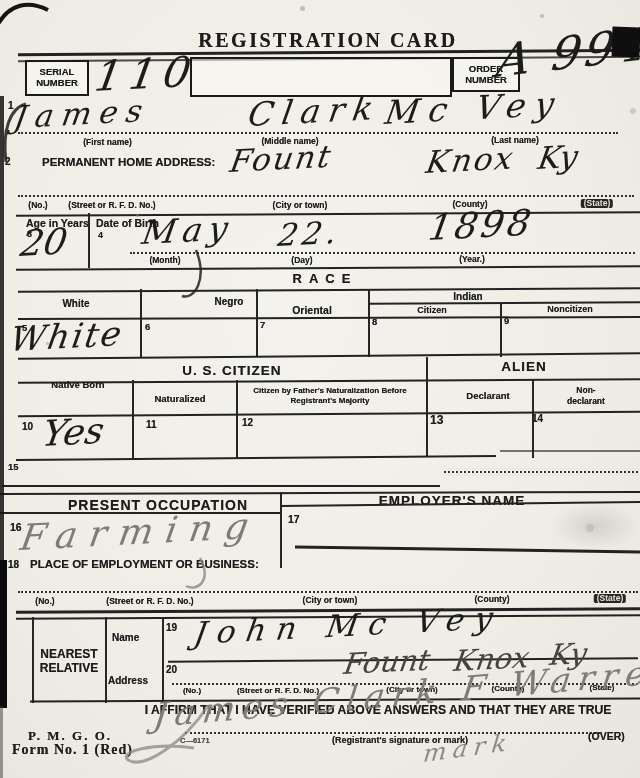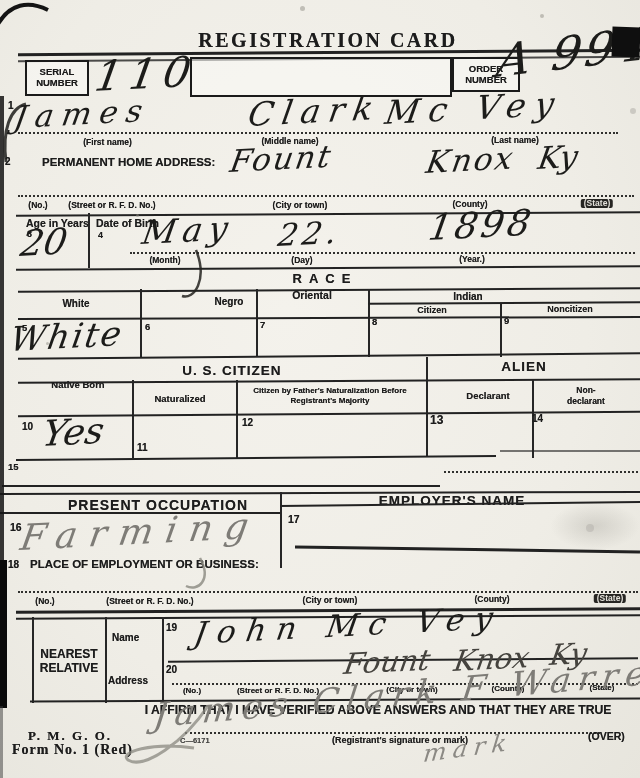--- a/index.html
+++ b/index.html
@@ -85,21 +85,21 @@
   <div class="ln" style="left:16px;top:267px;width:624px;height:2px;transform:rotate(-0.3deg);"></div>
 
   <div class="pr ctr" style="left:325px;top:272px;font-size:13px;letter-spacing:7px;">RACE</div>
   <div class="ln" style="left:18px;top:289px;width:622px;height:1.5px;transform:rotate(-0.3deg);"></div>
   <div class="vln" style="left:140px;top:289px;height:68px;"></div>
   <div class="vln" style="left:256px;top:289px;height:68px;"></div>
   <div class="vln" style="left:368px;top:289px;height:68px;"></div>
   <div class="vln" style="left:500px;top:303px;height:54px;"></div>
   <div class="pr ctr" style="left:76px;top:298px;font-size:10px;">White</div>
   <div class="pr ctr" style="left:196px;top:296px;font-size:10px;margin-left:33px;">Negro</div>
-  <div class="pr ctr" style="left:312px;top:290px;font-size:10.5px;">Oriental</div>
+  <div class="pr ctr" style="left:312px;top:305px;font-size:10.5px;">Oriental</div>
   <div class="pr ctr" style="left:468px;top:291px;font-size:10px;">Indian</div>
   <div class="ln" style="left:368px;top:302px;width:272px;height:1.5px;transform:rotate(-0.3deg);"></div>
   <div class="pr ctr" style="left:432px;top:306px;font-size:9px;">Citizen</div>
   <div class="pr ctr" style="left:570px;top:305px;font-size:9px;">Noncitizen</div>
   <div class="ln" style="left:18px;top:317px;width:622px;height:1.5px;transform:rotate(-0.2deg);"></div>
   <div class="pr" style="left:22px;top:323px;font-size:9.5px;">5</div>
   <div class="pr" style="left:145px;top:322px;font-size:9.5px;">6</div>
   <div class="pr" style="left:260px;top:320px;font-size:9.5px;">7</div>
   <div class="pr" style="left:372px;top:317px;font-size:9.5px;">8</div>
   <div class="pr" style="left:504px;top:316px;font-size:9.5px;">9</div>
@@ -113,21 +113,21 @@
   <div class="pr ctr" style="left:78px;top:380px;font-size:9.5px;">Native Born</div>
   <div class="vln" style="left:132px;top:380px;height:78px;"></div>
   <div class="pr ctr" style="left:180px;top:394px;font-size:9.5px;">Naturalized</div>
   <div class="vln" style="left:236px;top:380px;height:78px;"></div>
   <div class="pr wrapbox" style="left:240px;top:386px;width:180px;font-size:8px;line-height:1.25;">Citizen by Father's Naturalization Before Registrant's Majority</div>
   <div class="pr ctr" style="left:488px;top:391px;font-size:9.5px;">Declarant</div>
   <div class="vln" style="left:532px;top:380px;height:78px;"></div>
   <div class="pr wrapbox" style="left:558px;top:385px;width:56px;font-size:8.5px;line-height:1.25;">Non-declarant</div>
   <div class="ln" style="left:18px;top:413px;width:622px;height:1.5px;transform:rotate(-0.4deg);"></div>
   <div class="pr" style="left:22px;top:421px;font-size:10px;">10</div>
-  <div class="pr" style="left:137px;top:419px;font-size:10px;margin-top:23px;">11</div>
+  <div class="pr" style="left:146px;top:419px;font-size:10px;">11</div>
   <div class="pr" style="left:242px;top:417px;font-size:10px;">12</div>
   <div class="pr" style="left:430px;top:414px;font-size:12px;">13</div>
   <div class="pr" style="left:532px;top:413px;font-size:10px;">14</div>
   <div class="hw" style="left:40px;top:416px;font-size:36px;">Yes</div>
   <div class="ln" style="left:16px;top:457px;width:480px;height:2px;transform:rotate(-0.5deg);"></div>
   <div class="ln" style="left:500px;top:450px;width:140px;height:1.5px;opacity:.6;"></div>
 
   <div class="pr" style="left:8px;top:462px;font-size:9.5px;">15</div>
   <div class="dot" style="left:444px;top:471px;width:194px;"></div>
   <div class="ln" style="left:2px;top:485px;width:438px;height:1.5px;"></div>

